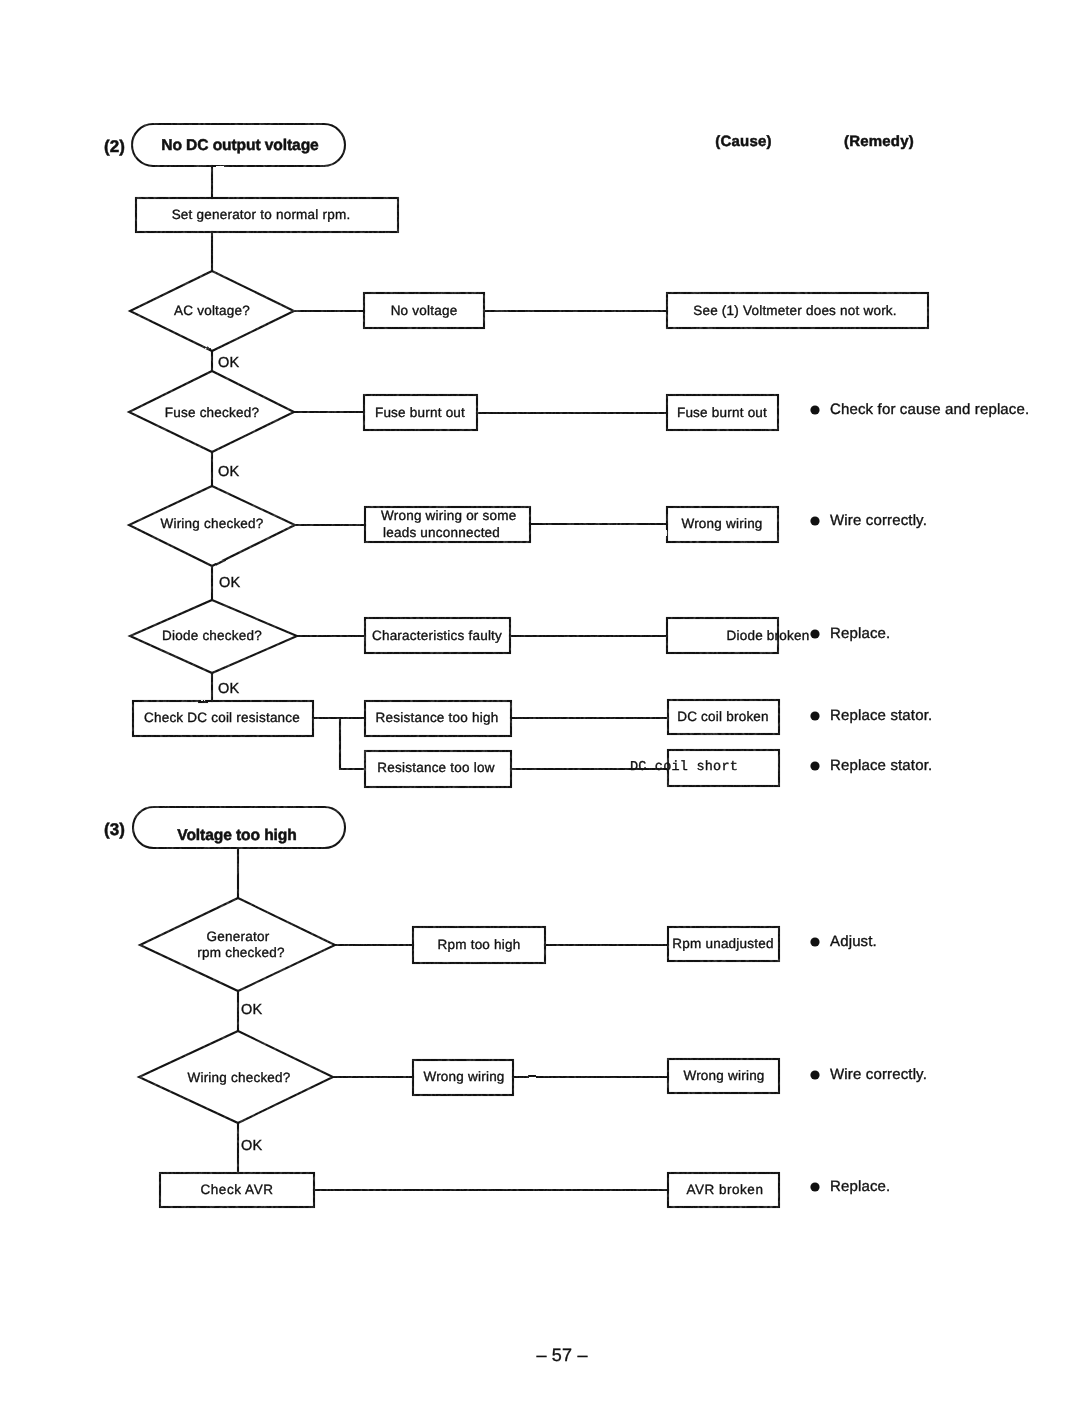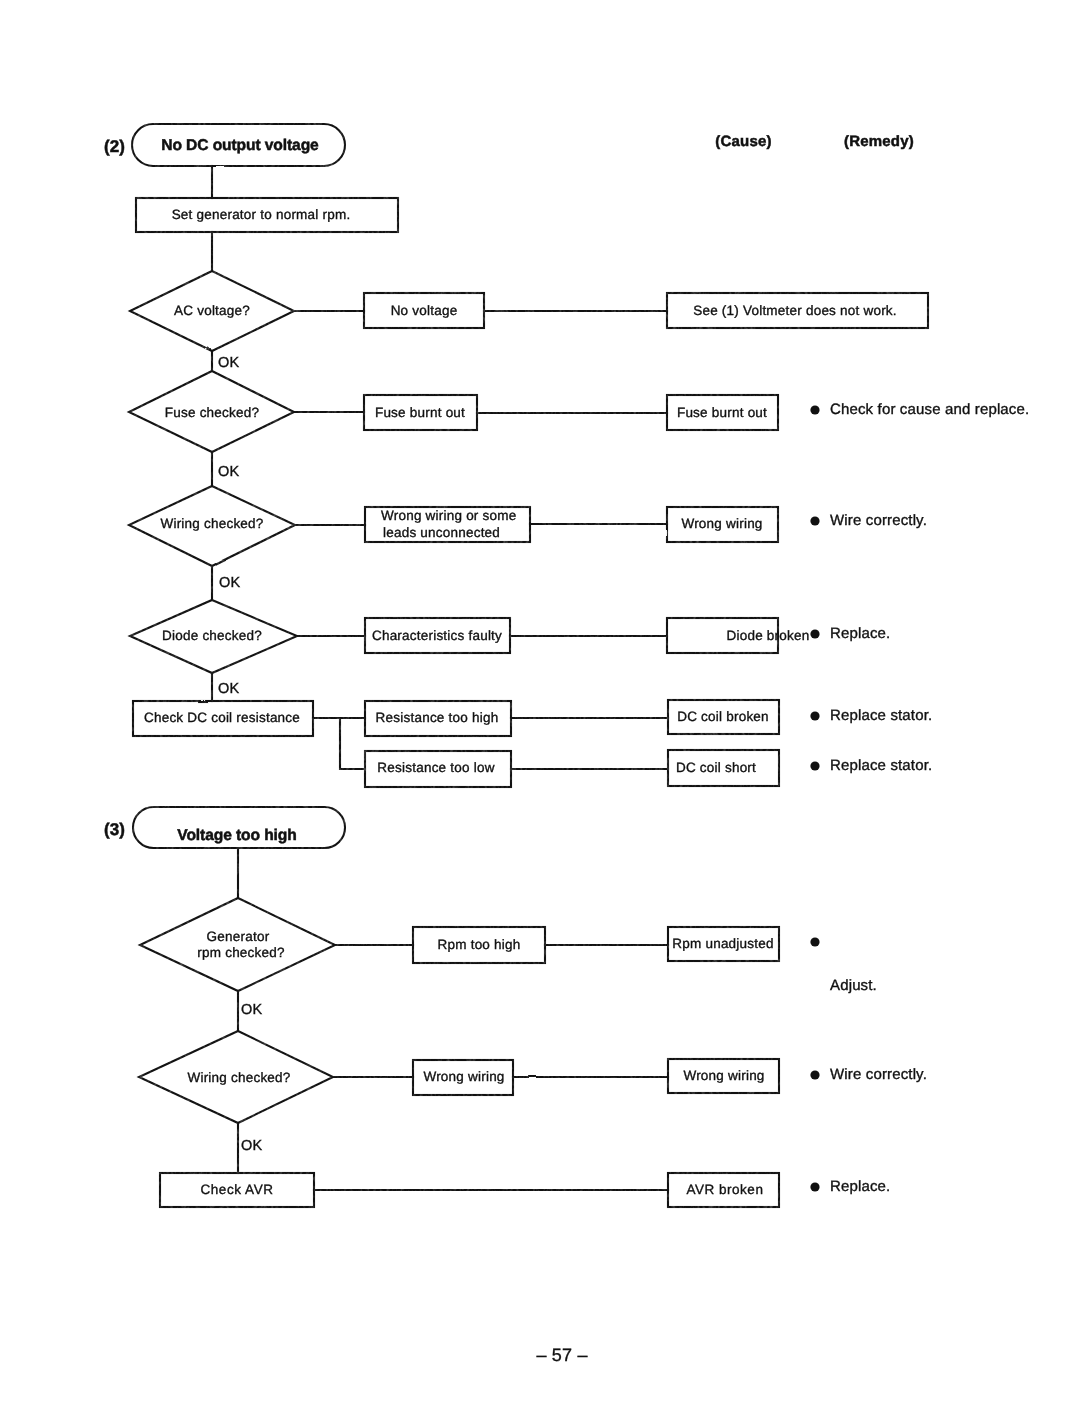--- a/index.html
+++ b/index.html
@@ -143,32 +143,32 @@
 <div class="tx node ctr" style="left:212px;top:636px;">Diode checked?</div>
 <div class="tx node ctr" style="left:437px;top:636px;">Characteristics faulty</div>
 <div class="tx node ctr" style="left:722px;top:636px;margin-left:46px;">Diode broken</div>
 <div class="tx remedy lft" style="left:830px;top:634px;">Replace.</div>
 <div class="tx ok lft" style="left:218px;top:690px;">OK</div>
 
 <div class="tx node ctr" style="left:222px;top:718px;">Check DC coil resistance</div>
 <div class="tx node ctr" style="left:437px;top:718px;">Resistance too high</div>
 <div class="tx node ctr" style="left:436px;top:768px;">Resistance too low</div>
 <div class="tx node ctr" style="left:723px;top:717px;">DC coil broken</div>
-<div class="tx node ctr" style="left:716px;top:768px;">DC coil short</div>
+<div class="tx node ctr" style="left:684px;top:768px;font-family:Liberation Mono, monospace;">DC coil short</div>
 <div class="tx remedy lft" style="left:830px;top:716px;">Replace stator.</div>
 <div class="tx remedy lft" style="left:830px;top:766px;">Replace stator.</div>
 
 <div class="tx sec-idx ctr" style="left:114.5px;top:830px;">(3)</div>
 <div class="tx sec-title ctr" style="left:237px;top:836px;">Voltage too high</div>
 
 <div class="tx node" style="left:238px;top:937px;transform:translate(-50%,-50%);text-align:center;">Generator</div>
 <div class="tx node" style="left:241px;top:953px;transform:translate(-50%,-50%);text-align:left;">rpm checked?</div>
 <div class="tx node ctr" style="left:479px;top:945px;">Rpm too high</div>
 <div class="tx node ctr" style="left:723px;top:944px;">Rpm unadjusted</div>
-<div class="tx remedy lft" style="left:830px;top:942px;margin-top:44px;">Adjust.</div>
+<div class="tx remedy lft" style="left:830px;top:942px;">Adjust.</div>
 <div class="tx ok lft" style="left:241px;top:1011px;">OK</div>
 
 <div class="tx node ctr" style="left:239px;top:1078px;">Wiring checked?</div>
 <div class="tx node ctr" style="left:464px;top:1077px;">Wrong wiring</div>
 <div class="tx node ctr" style="left:724px;top:1076px;">Wrong wiring</div>
 <div class="tx remedy lft" style="left:830px;top:1075px;">Wire correctly.</div>
 <div class="tx ok lft" style="left:241px;top:1147px;">OK</div>
 
 <div class="tx node ctr" style="left:237px;top:1190px;letter-spacing:0.55px;">Check AVR</div>
 <div class="tx node ctr" style="left:725px;top:1190px;letter-spacing:0.5px;">AVR broken</div>

